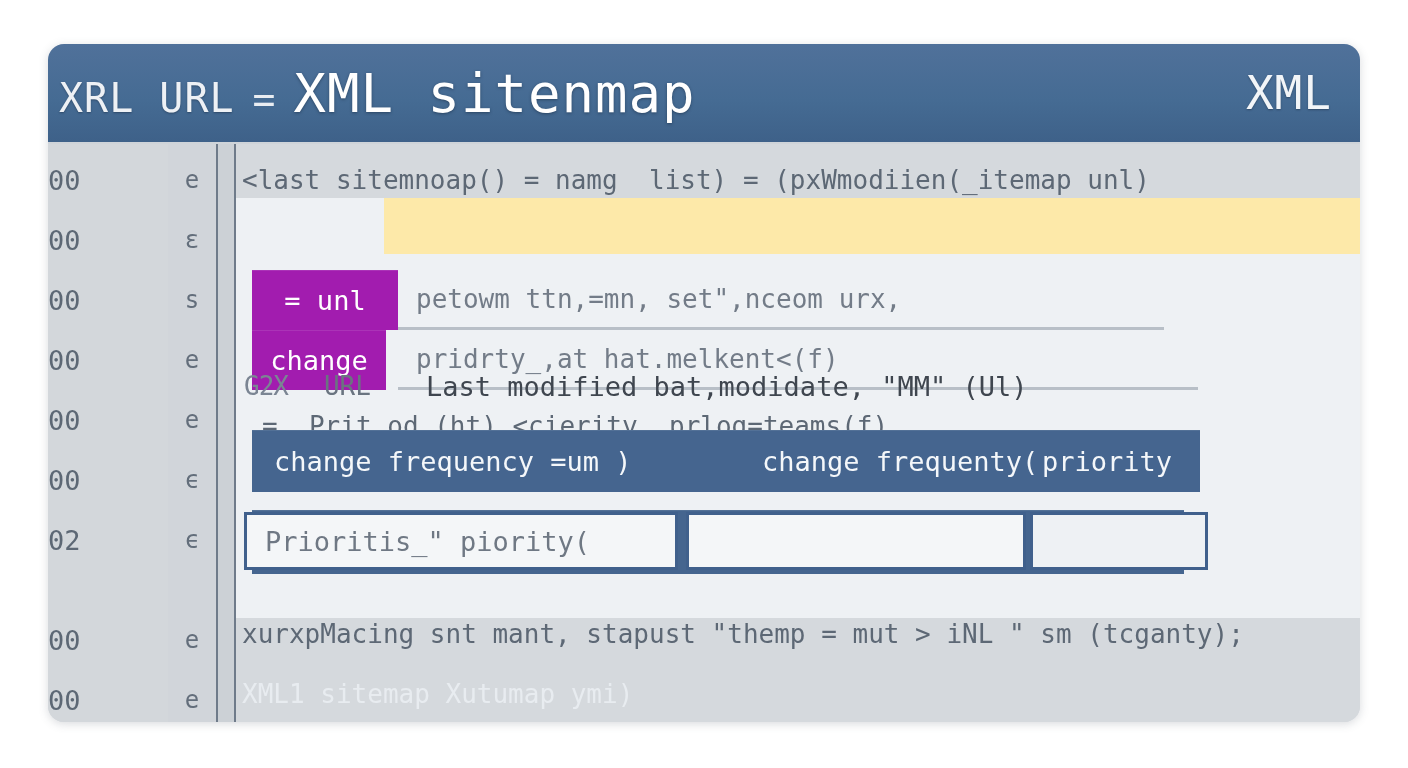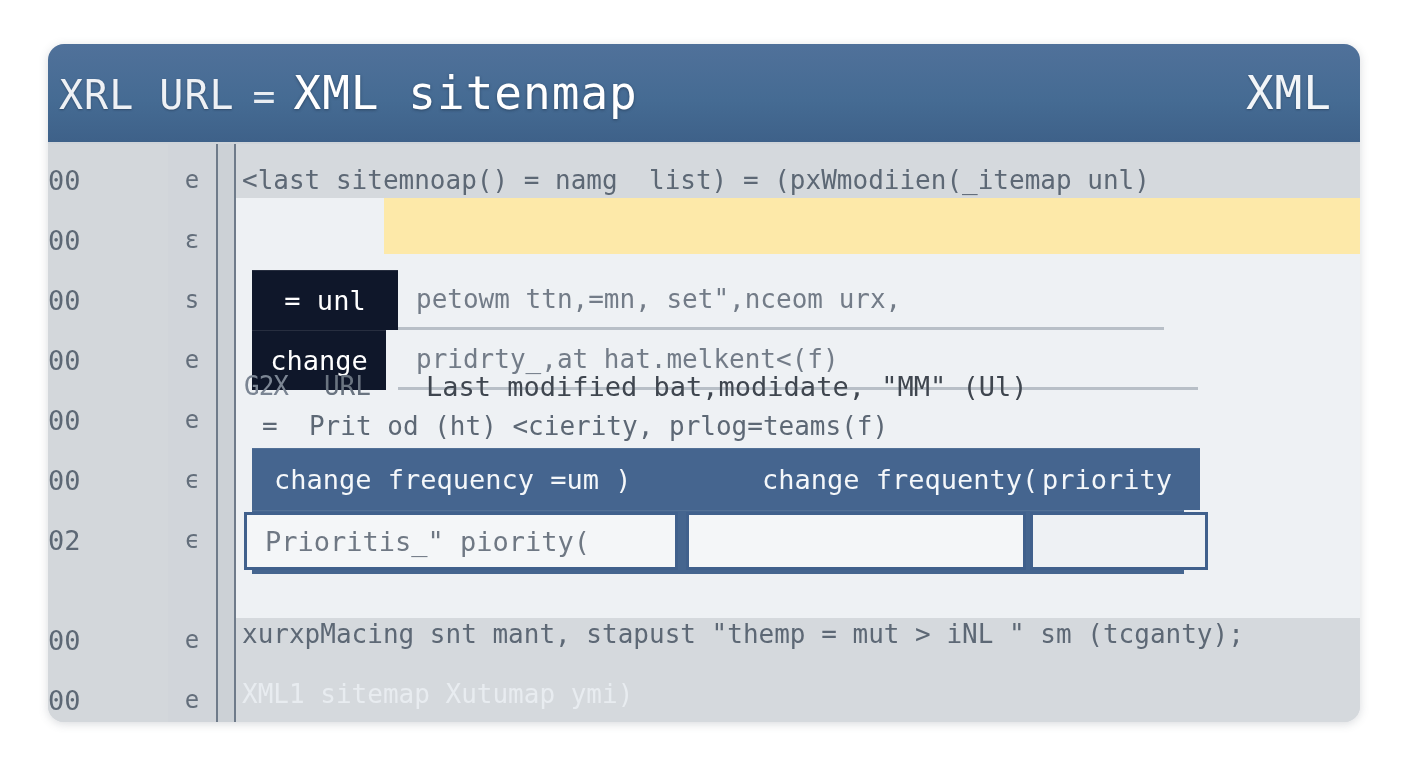--- a/index.html
+++ b/index.html
@@ -55,21 +55,21 @@
     letter-spacing: 1px;
     font-family: "DejaVu Sans Mono", "Liberation Mono", monospace;
     text-shadow: 0 1px 2px rgba(20,35,55,0.45);
   }
   .title-eq {
     color: #e9edf2;
     font-size: 38px;
   }
   .title-main {
     color: #ffffff;
-    font-size: 46px;
+    font-size: 54px;
     letter-spacing: 1px;
     text-shadow: 0 1px 3px rgba(20,35,55,0.5);
   }
   .title-right {
     color: #f2f5f8;
     font-size: 46px;
     letter-spacing: 1px;
     text-shadow: 0 1px 2px rgba(20,35,55,0.45);
   }
 
@@ -171,21 +171,21 @@
     color: #41485260;
     color: #3f464f;
     font-size: 27px;
     white-space: pre;
     z-index: 3;
   }
 
   
   .chip {
     position: absolute;
-    background: #0f172a;
+    background: #a21caf;
     color: #ffffff;
     display: flex;
     align-items: center;
     justify-content: center;
     font-size: 27px;
     box-shadow: inset 0 1px 0 rgba(255,255,255,0.10);
   }
 
   
   .field {
@@ -300,21 +300,21 @@
       <div class="row2-text">Last modified bat,modidate, "MM" (Ul)</div>
 
       <div class="chip" style="left:16px; top:126px; width:146px; height:60px;">= unl</div>
       <div class="field" style="left:162px; top:126px; width:766px; height:60px;">petowm ttn,=mn, set",nceom urx,</div>
 
       <div class="chip" style="left:16px; top:186px; width:134px; height:60px;">change</div>
       <div class="field" style="left:162px; top:186px; width:800px; height:60px;">pridrty_,at hat.melkent&lt;(f)</div>
 
       <div class="field plain" style="left:8px; top:246px; width:960px; height:71px; background:#eef1f4; color:#5d6875;">=  Prit od (ht) &lt;cierity, prlog=teams(f)</div>
 
-      <div class="blue-band" style="left:16px; top:304px; width:948px; height:62px;text-align:right;">
+      <div class="blue-band" style="left:16px; top:286px; width:948px; height:62px;text-align:right;">
         <span class="seg" style="left:22px;">change frequency =um )</span>
         <span class="seg" style="left:470px;margin-left:40px;">change frequenty(</span>
         <span class="seg" style="left:790px;">priority</span>
       </div>
 
       <div class="blue-band" style="left:16px; top:366px; width:932px; height:64px;"></div>
       <div class="boxed-input" style="left:8px;   top:368px; width:434px; height:58px;">Prioritis_" piority(</div>
       <div class="boxed-input" style="left:450px; top:368px; width:340px; height:58px;"></div>
       <div class="boxed-input" style="left:794px; top:368px; width:178px; height:58px; background:#eef1f4;"></div>
 

